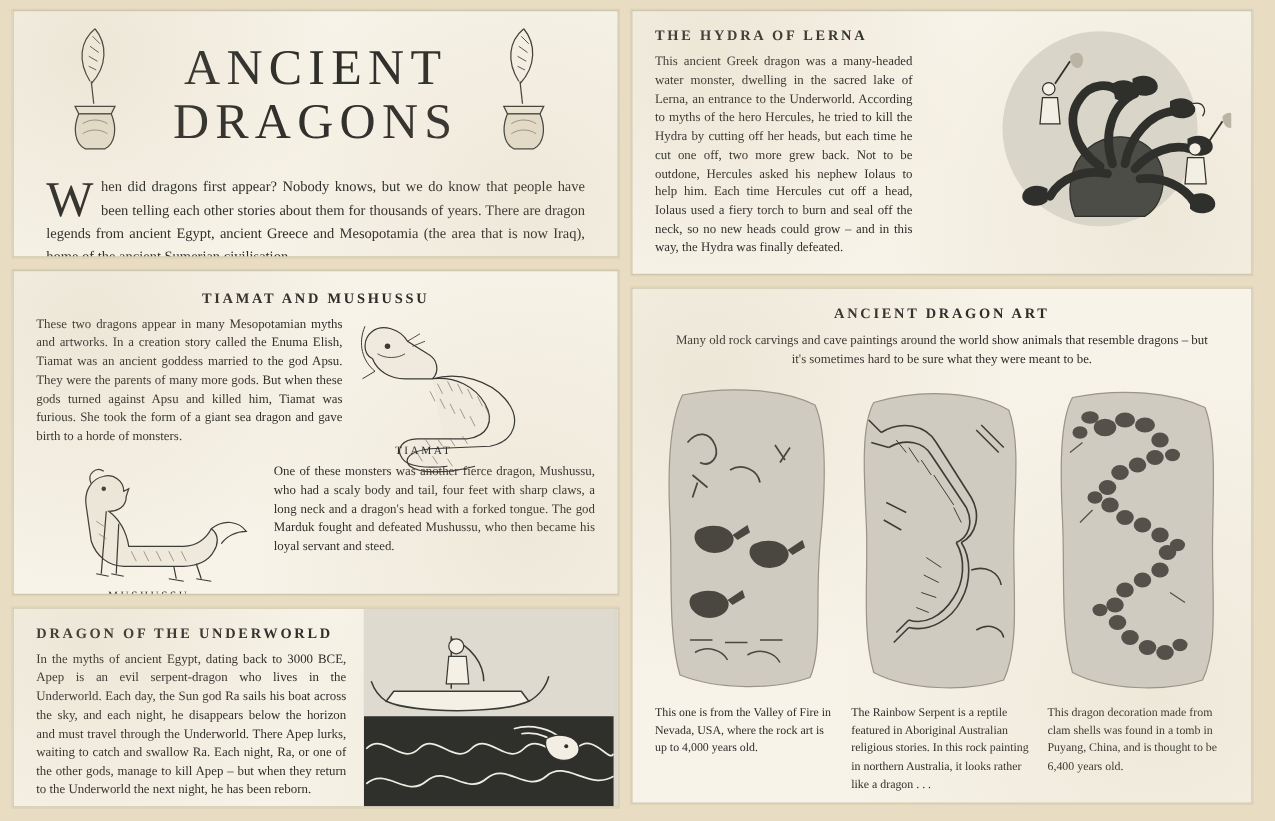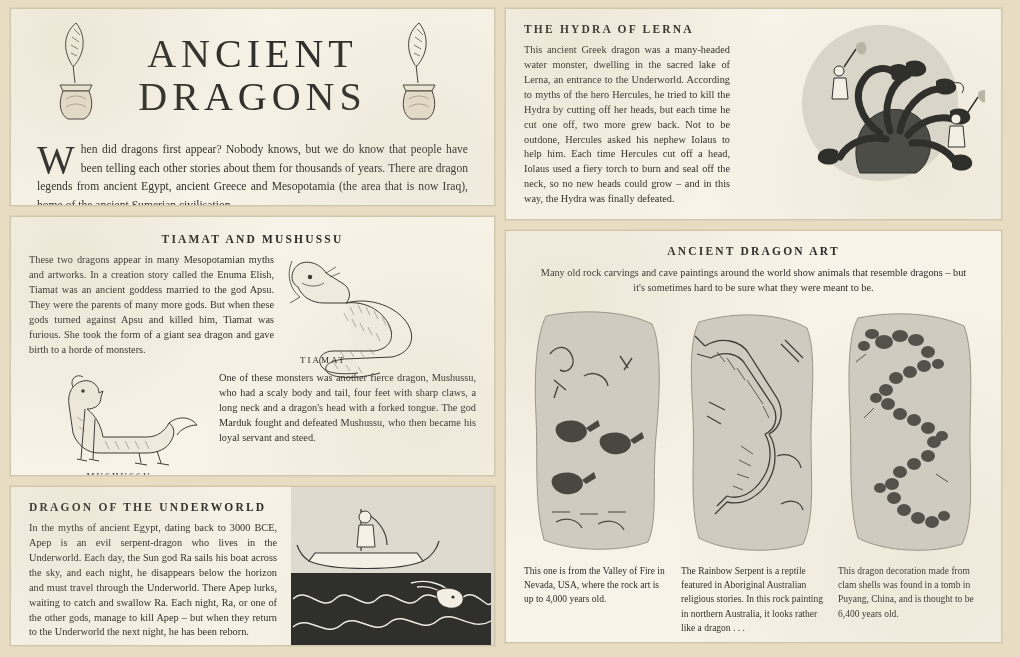--- a/index.html
+++ b/index.html
@@ -147,21 +147,21 @@
                 <path d="M62 50 C84 44 108 52 120 66 C134 82 128 100 108 104 L60 106 C44 108 38 114 44 120 C52 126 74 126 96 120"></path>
               </g>
               <g stroke="#6d665a" stroke-width=".5" fill="none">
                 <path d="M66 54 L70 62 M74 52 L78 60 M82 54 L86 62 M90 58 L94 66 M98 64 L102 72 M104 72 L108 80
                          M60 60 L64 68 M68 66 L72 74 M76 70 L80 78 M84 74 L88 82 M92 80 L96 88
                          M56 98 L60 104 M66 98 L70 104 M76 98 L80 104 M86 96 L90 102
                          M50 110 L54 116 M62 112 L66 118 M74 114 L78 120"></path>
               </g>
             </svg>
           </span>
-          <div class="cap" style="margin-top:-28px;margin-left:16px;text-align:left;">TIAMAT</div>
+          <div class="cap" style="margin-top:-28px;margin-left:32px;text-align:left;">TIAMAT</div>
         </div>
       </div>
       <div class="mushussu-block">
         <div class="mush-art">
           <span>
             <svg width="175" height="100" viewBox="0 0 175 100">
               <g fill="#efeadd" stroke="#3a3a36" stroke-width="1">
                 <path d="M40 34 C38 22 44 12 54 10 C62 8 70 14 70 22 L74 20 L72 26 C72 34 66 38 58 38
                          C66 44 72 54 74 66 L118 66 C128 66 136 60 140 52 C146 56 146 64 142 70
                          C138 78 128 82 118 82 L70 82 C58 82 48 74 44 62 Z"></path>

